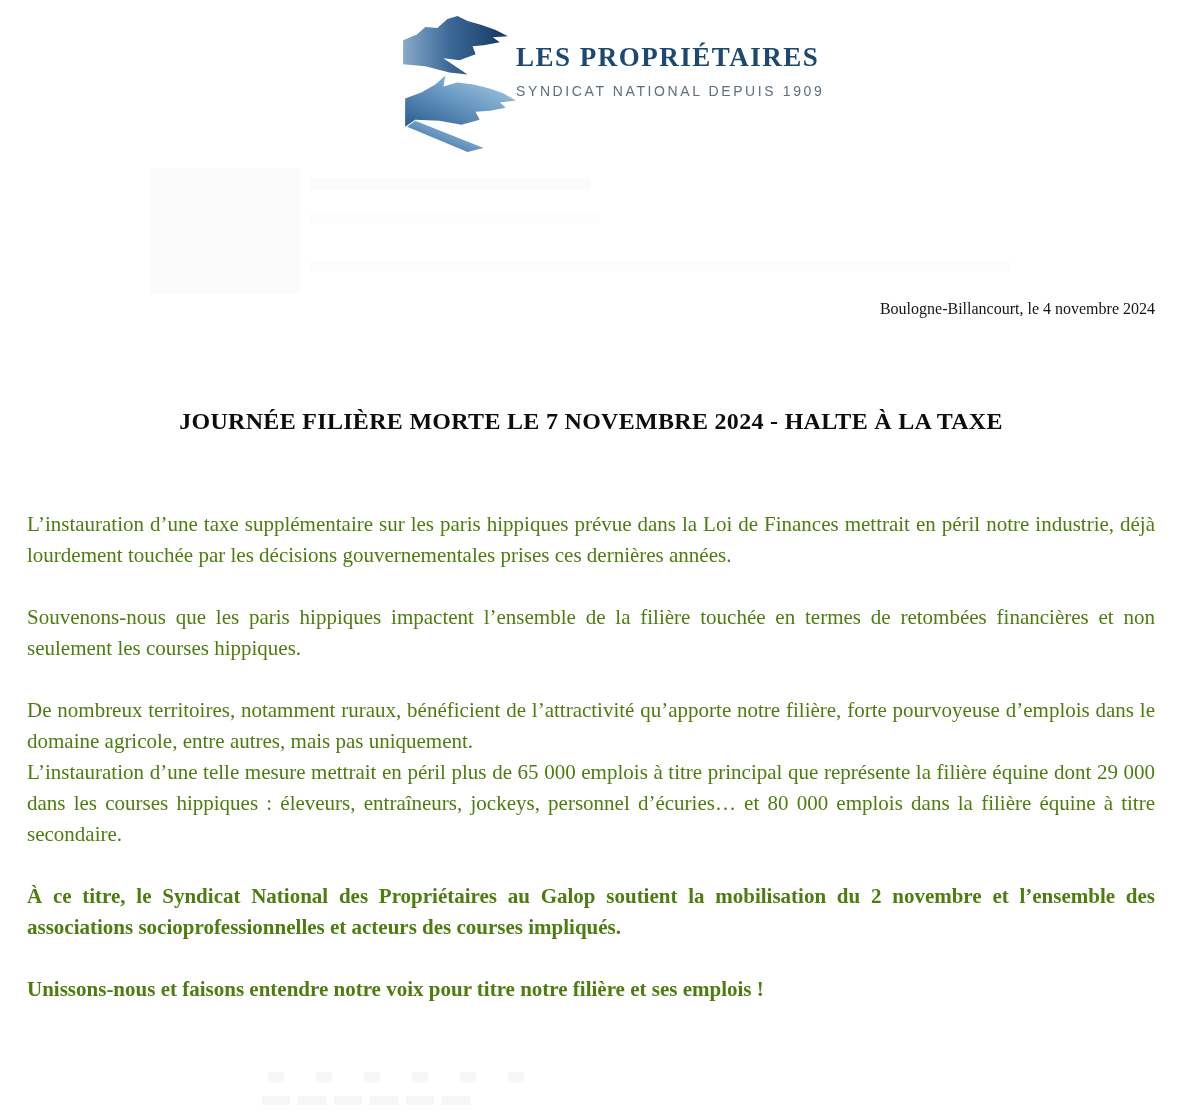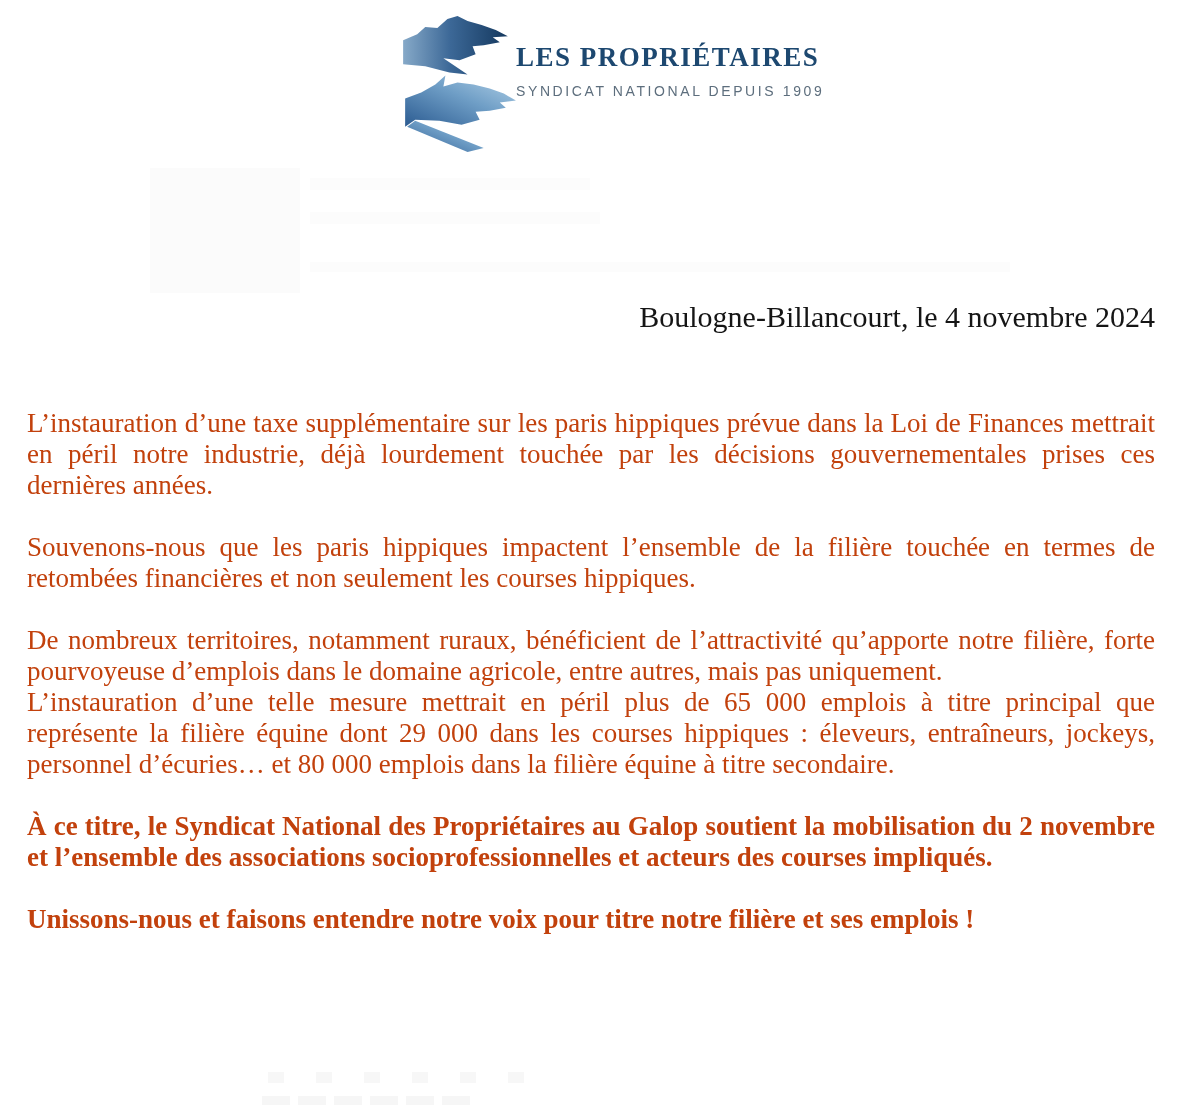--- a/index.html
+++ b/index.html
@@ -62,37 +62,37 @@
     white-space: nowrap;
   }
 
   
   .content {
     padding: 0 45px 0 27px;
   }
   .dateline {
     margin: 138px 0 0 0;
     text-align: right;
-    font-size: 30px;
+    font-size: 16px;
     color: #151515;
   }
   .headline {
     margin: 90px 0 0 0;
     text-align: center;
     font-size: 24px;
     font-weight: 700;
     letter-spacing: 0.3px;
     color: #0d0d0d;
   }
   .body-p {
     margin: 17px 0 31px 0;
-    font-size: 27px;
+    font-size: 21px;
     line-height: 31px;
     text-align: justify;
-    color: #c2410c;
+    color: #4d7c0f;
   }
   .body-p.first {
     margin-top: 74px;
   }
   .body-p.bold {
     font-weight: 700;
     margin-top: 5px;
   }
 
   
@@ -144,20 +144,21 @@
     </svg>
     <div class="logo-text">
       <div class="logo-title">LES PROPRIÉTAIRES</div>
       <div class="logo-tagline">SYNDICAT NATIONAL DEPUIS 1909</div>
     </div>
   </header>
 
   <div class="content">
     <p class="dateline">Boulogne-Billancourt, le 4 novembre 2024</p>
 
+    <h1 class="headline">JOURNÉE FILIÈRE MORTE LE 7 NOVEMBRE 2024 - HALTE À LA TAXE</h1>
 
     <p class="body-p first">L’instauration d’une taxe supplémentaire sur les paris hippiques prévue dans la Loi de Finances mettrait en péril notre industrie, déjà lourdement touchée par les décisions gouvernementales prises ces dernières années.</p>
 
     <p class="body-p">Souvenons-nous que les paris hippiques impactent l’ensemble de la filière touchée en termes de retombées financières et non seulement les courses hippiques.</p>
 
     <p class="body-p"><span>De nombreux territoires, notamment ruraux, bénéficient de l’attractivité qu’apporte notre filière, forte pourvoyeuse d’emplois dans le domaine agricole, entre autres, mais pas uniquement.</span><br><span>L’instauration d’une telle mesure mettrait en péril plus de 65&nbsp;000 emplois à titre principal que représente la filière équine dont 29&nbsp;000 dans les courses hippiques&nbsp;: éleveurs, entraîneurs, jockeys, personnel d’écuries… et 80&nbsp;000 emplois dans la filière équine à titre secondaire.</span></p>
 
     <p class="body-p bold">À ce titre, le Syndicat National des Propriétaires au Galop soutient la mobilisation du 2 novembre et l’ensemble des associations socioprofessionnelles et acteurs des courses impliqués.</p>
 
     <p class="body-p bold">Unissons-nous et faisons entendre notre voix pour titre notre filière et ses emplois !</p>

